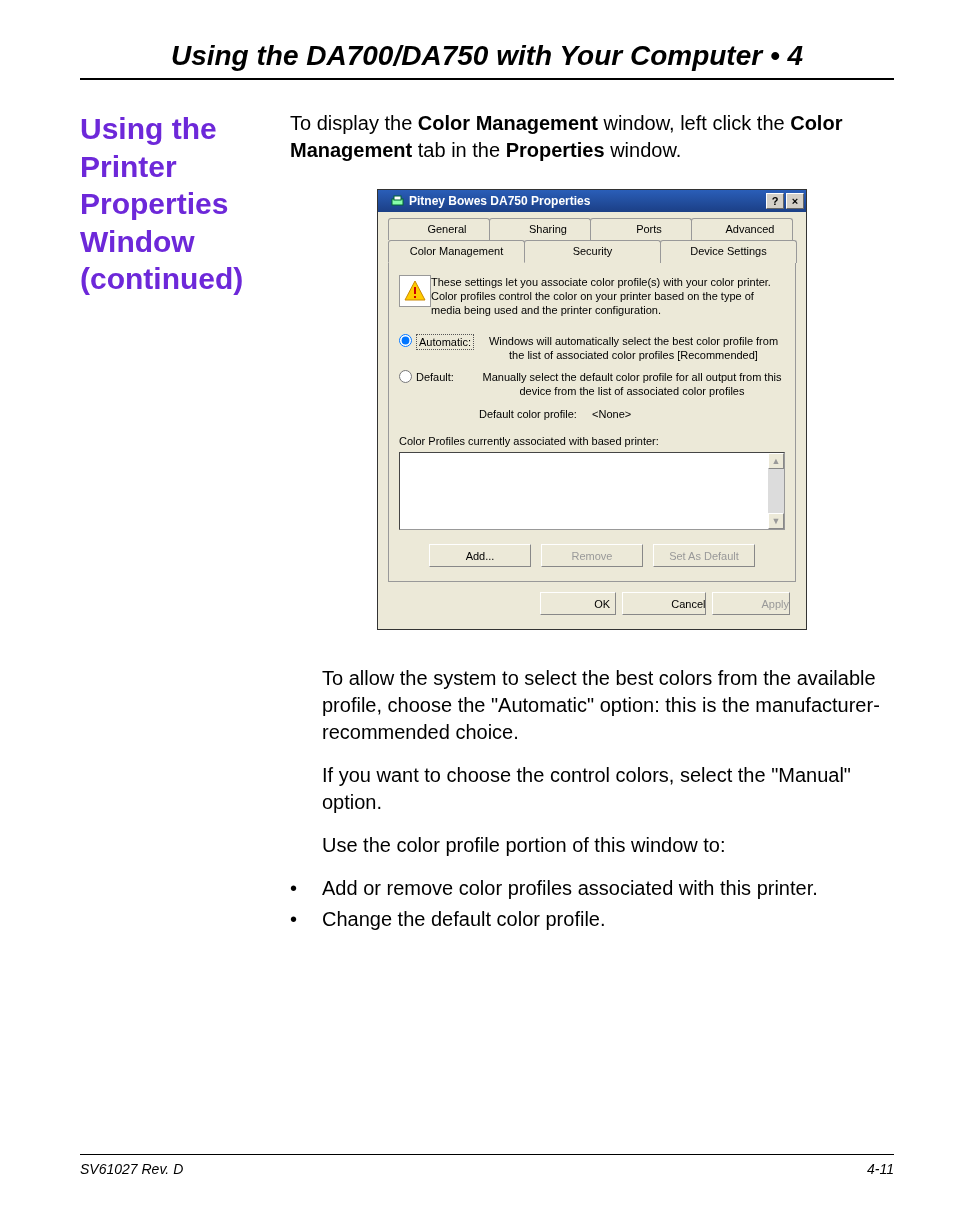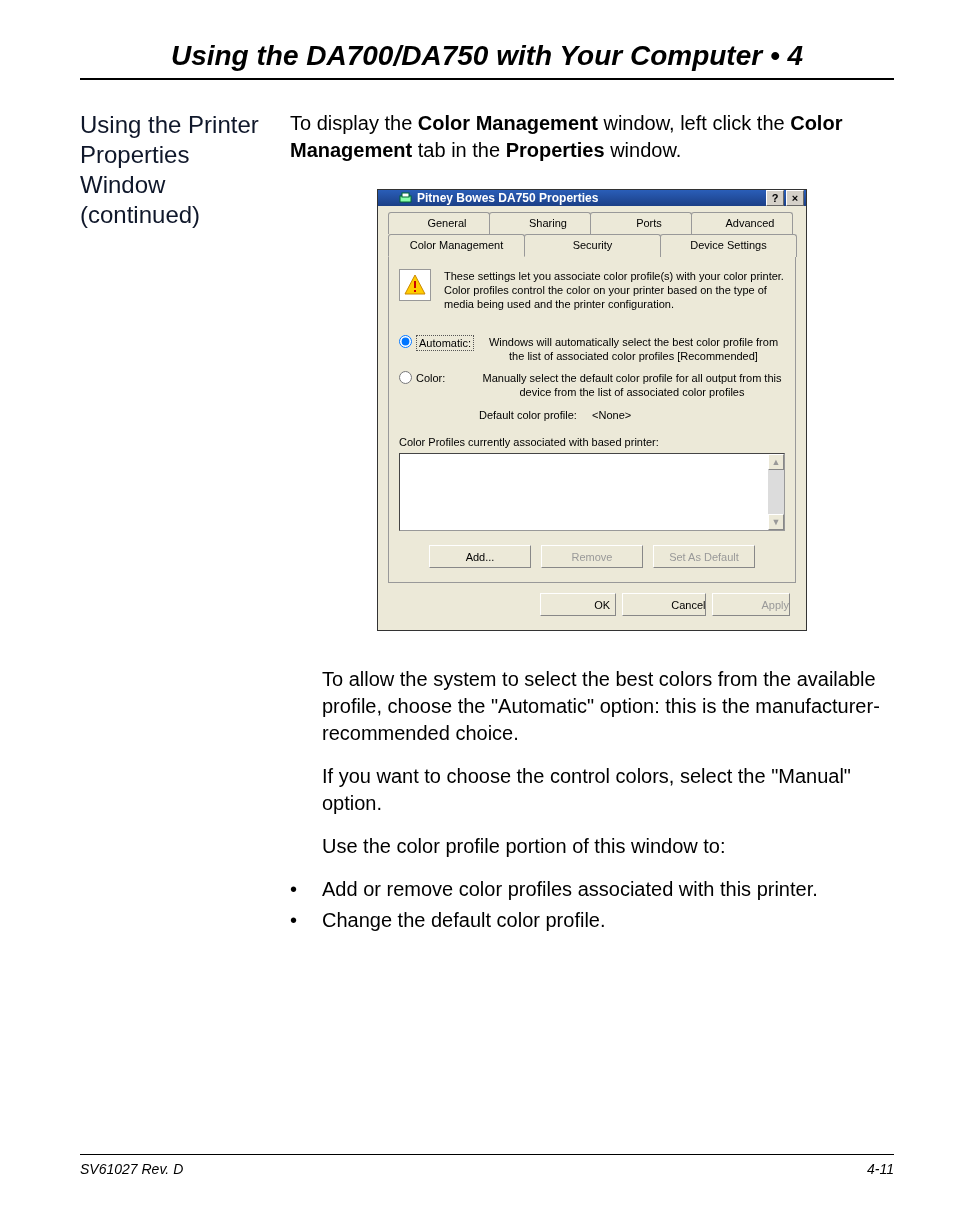--- a/index.html
+++ b/index.html
@@ -26,24 +26,24 @@
     border: none;
     border-top: 2px solid #000;
     margin-bottom: 30px;
   }
   .content-row {
     display: flex;
     gap: 30px;
   }
   .sidebar-heading {
     flex: 0 0 180px;
-    font-weight: normal;
-    font-size: 24px;
+    font-weight: bold;
+    font-size: 30px;
     line-height: 1.25;
-    color: #0f172a;
+    color: #6d28d9;
   }
   .main-col {
     flex: 1;
     font-size: 20px;
     line-height: 1.35;
   }
   .intro-para { margin-bottom: 25px; }
 
   
   .dialog-wrap {
@@ -55,24 +55,24 @@
     width: 430px;
     font-family: Tahoma, Arial, sans-serif;
     font-size: 11px;
     color: #000;
     border: 1px solid #333;
     background: #ece9d8;
   }
   .titlebar {
     background: linear-gradient(#2a5eb8, #1b3f86);
     color: #fff;
-    height: 16px;
-    display: flex;
-    align-items: center;
-    padding: 0 2px 0 20px;
+    height: 22px;
+    display: flex;
+    align-items: center;
+    padding: 0 2px 0 12px;
     font-weight: bold;
     font-size: 12px;
   }
   .title-icon {
     width: 14px; height: 14px;
     margin-right: 5px;
     display: inline-flex;
     align-items: center;
     justify-content: center;
   }
@@ -120,22 +120,22 @@
     z-index: 2;
   }
   .tab-panel {
     border: 1px solid #999;
     background: #ece9d8;
     padding: 12px 10px 14px 10px;
     margin-top: -1px;
   }
   .info-row {
     display: flex;
-    gap: 13px;
-    margin-bottom: 23px;
+    gap: 0;
+    margin-bottom: 16px;
   }
   .info-icon {
     width: 32px; height: 32px;
     border: 1px solid #999;
     background: #fff;
     display: flex;
     align-items: center;
     justify-content: center;
     flex-shrink: 0;
   }
@@ -291,21 +291,21 @@
                 <div class="radio-cell">
                   <input type="radio" checked="" style="">
                   <span class="radio-underline">Automatic:</span>
                 </div>
                 <div class="radio-desc">Windows will automatically select the best color profile from the list of associated color profiles [Recommended]</div>
               </div>
 
               <div class="radio-row">
                 <div class="radio-cell">
                   <input type="radio" style="">
-                  <span>Color:</span>
+                  <span>Default:</span>
                 </div>
                 <div class="radio-desc">Manually select the default color profile for all output from this device from the list of associated color profiles</div>
               </div>
 
               <div class="default-profile">
                 <span>Default color profile:</span>
                 &nbsp;&nbsp;&nbsp;
                 <span>&lt;None&gt;</span>
               </div>
 

